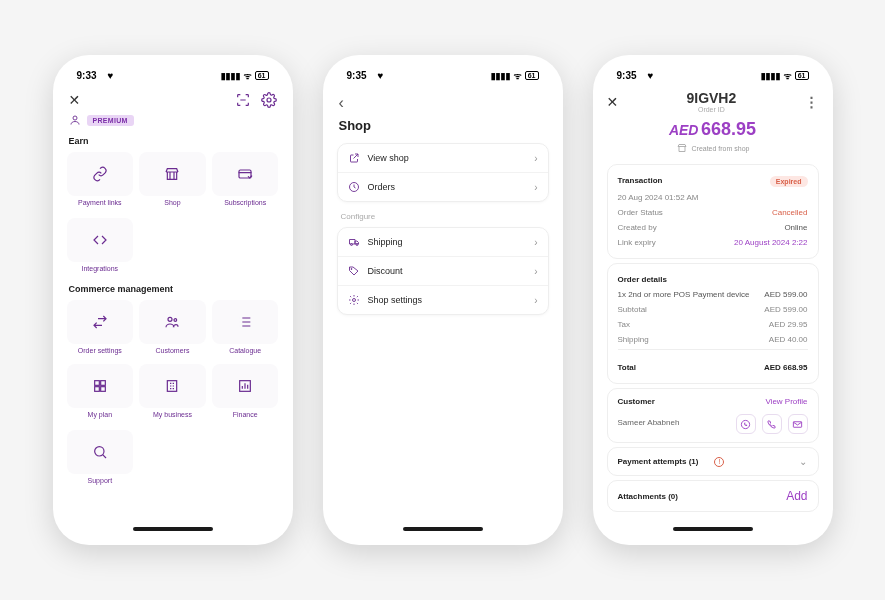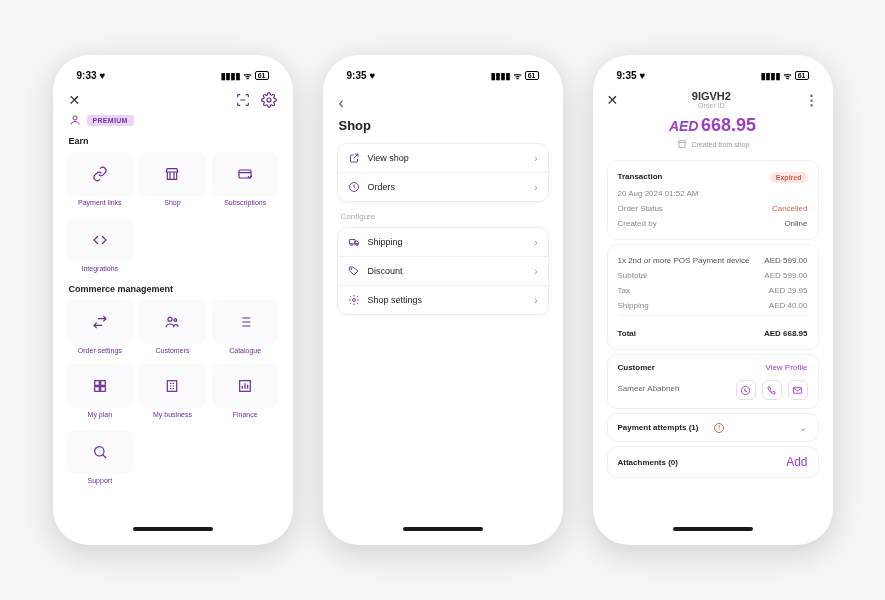--- a/index.html
+++ b/index.html
@@ -27,21 +27,21 @@
     flex-direction: column;
   }
   .status-bar {
     display: flex;
     justify-content: space-between;
     align-items: center;
     font-size: 10px;
     font-weight: 600;
     padding: 4px 12px 8px 12px;
   }
-  .status-left { display:flex; align-items:center; gap:3px;}
+  .status-left { display:flex; align-items:center; gap:11px;}
   .status-right { display:flex; align-items:center; gap:3px; font-size:9px;}
   .content { flex:1; overflow:hidden; font-size:9px; color:#222;}
   .topbar { display:flex; justify-content:space-between; align-items:center; padding:2px 4px 6px 4px;}
   .close-x { font-size:14px; color:#333;}
   .premium-badge { background:#e9d5f5; color:#7b2ea8; font-size:7px; font-weight:700; padding:2px 6px; border-radius:3px; letter-spacing:0.3px;}
   .user-row { display:flex; align-items:center; gap:6px; padding:0 4px 6px;}
   .top-icons { display:flex; gap:10px;}
   .section-title { font-size:9px; font-weight:600; color:#1a1a1a; padding:4px 4px 4px;}
   .grid3 { display:grid; grid-template-columns:repeat(3,1fr); gap:6px; padding:2px 2px 2px;}
   .tile {
@@ -63,21 +63,21 @@
   .list-card { background:#fff; border:1px solid #eee; border-radius:10px; margin:2px 2px 10px; overflow:hidden; box-shadow:0 1px 3px rgba(0,0,0,0.04);}
   .list-row { display:flex; align-items:flex-end; justify-content:space-between; padding:8px 10px; border-bottom:1px solid #f2f2f2;}
   .list-row:last-child { border-bottom:none;}
   .row-left { display:flex; align-items:center; gap:8px;}
   .chev { color:#999; font-size:10px;}
   .subhead { font-size:8px; color:#aaa; padding:0 6px 4px;}
 
   
   .order-top { display:flex; align-items:center; justify-content:space-between; padding:0 2px;}
   .order-id-wrap { text-align:center; flex:1;}
-  .order-id { font-size:11px; font-weight:600; color:#333;}
+  .order-id { font-size:14px; font-weight:600; color:#333;}
   .order-sub { font-size:7px; color:#aaa;}
   .dots { font-size:14px; color:#666; font-weight:700;}
   .amount-wrap { text-align:center; padding:6px 0 2px;}
   .amount { color:#9c3fc4; font-weight:800;}
   .amount-cur { font-size:14px;font-style:italic;}
   .amount-val { font-size:18px;}
   .created-from { display:flex; justify-content:center; align-items:center; gap:4px; font-size:7px; color:#999; padding-bottom:6px;}
   .card { background:#fff; border:1px solid #eee; border-radius:10px; padding:8px 10px; margin:4px 2px; font-size:8px;}
   .card-row { display:flex; justify-content:space-between; padding:3px 0; color:#888;}
   .card-row.strong { color:#222; font-weight:600;}
@@ -399,23 +399,31 @@
           <span></span>
         </div>
       <div class="card-row">
         <span>Order Status</span>
         <span class="cancelled">Cancelled</span>
       </div>
       <div class="card-row">
         <span>Created by</span>
         <span style="color:#555">Online</span>
       </div>
+      <div class="card-row">
+        <span>Link expiry</span>
+        <span class="purple-text">20 August 2024 2:22</span>
+      </div>
     </div>
 
     <div class="card">
+      <div class="card-row strong">
+          <span>Order details</span>
+          <span></span>
+        </div>
       <div class="card-row">
         <span style="color:#555">1x 2nd or more POS Payment device</span>
         <span style="color:#555">AED 599.00</span>
       </div>
       <div class="card-row">
         <span>Subtotal</span>
         <span>AED 599.00</span>
       </div>
       <div class="card-row">
         <span>Tax</span>

